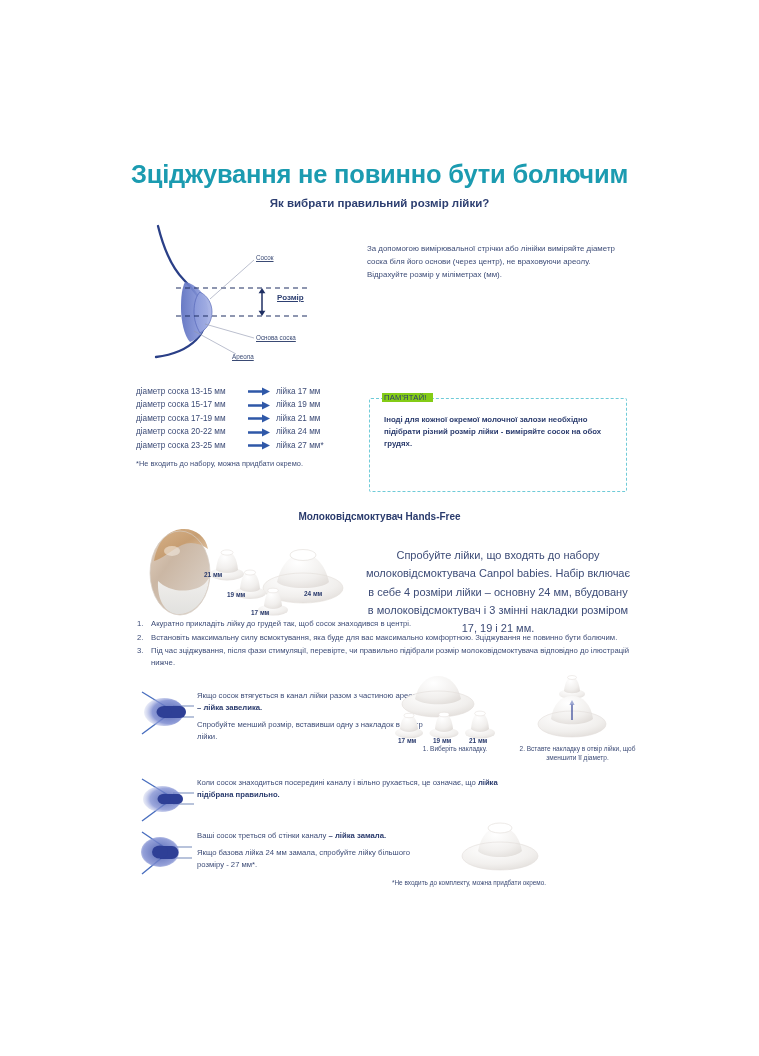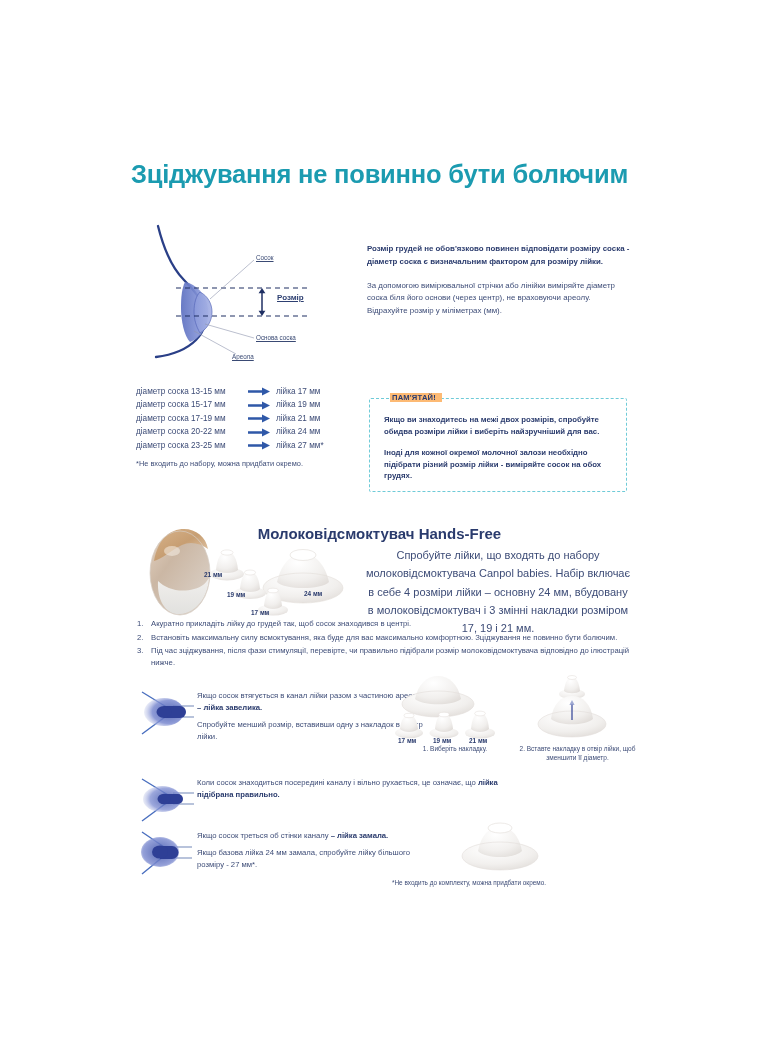--- a/index.html
+++ b/index.html
@@ -127,46 +127,46 @@
   .remember {
     position: absolute;
     left: 369px; top: 398px;
     width: 256px;
     height: 92px;
     border: 1px dashed #6fcbd8;
     border-radius: 2px;
   }
   .remember-title {
     position: absolute;
-    left: 20px; top: -6px;
-    background: #fdba74;
+    left: 12px; top: -6px;
+    background: #84cc16;
     padding: 0 6px 0 2px;
     font-size: 7.6px;
-    font-weight: bold;
+    font-weight: normal;
     color: #2a3b6d;
     letter-spacing: 0.2px;
   }
   .remember-body {
     padding: 15px 14px 0 14px;
   }
   .remember-body p {
     margin: 0 0 9px 0;
     font-size: 7.8px;
     font-weight: bold;
     line-height: 1.52;
     color: #2a3b6d;
   }
 
   
   .hf-title {
     position: absolute;
-    left: 0; top: 525px;
+    left: 0; top: 511px;
     width: 759px;
     text-align: center;
-    font-size: 15px;
+    font-size: 10px;
     font-weight: bold;
     color: #2a3b6d;
   }
   .hf-text {
     position: absolute;
     left: 364px; top: 546px;
     width: 268px;
     font-size: 11px;
     line-height: 1.66;
     color: #3d4c77;
@@ -263,20 +263,21 @@
   }
 
   svg { overflow: visible; }
 </style>
 </head>
 <body>
 
 <div class="page">
 
   <div class="main-title">Зціджування не повинно бути болючим</div>
+  <div class="sub-title">Як вибрати правильний розмір лійки?</div>
 
   <div class="anatomy">
     <svg width="215" height="148" viewBox="0 0 215 148">
       <defs>
         <linearGradient id="areolaGrad" x1="0" y1="0" x2="1" y2="0">
           <stop offset="0%" stop-color="#5c6fc0"></stop>
           <stop offset="55%" stop-color="#7f8fd4"></stop>
           <stop offset="100%" stop-color="#9aa7df"></stop>
         </linearGradient>
         <linearGradient id="nipGrad" x1="0" y1="0" x2="1" y2="0">
@@ -305,21 +306,20 @@
       <line x1="55" y1="100" x2="104" y2="114" stroke="#8d93ad" stroke-width="0.6"></line>
       <line x1="44" y1="107" x2="86" y2="130" stroke="#8d93ad" stroke-width="0.6"></line>
     </svg>
     <span class="anat-label lbl-sosok">Сосок</span>
     <span class="anat-label lbl-osnova">Основа соска</span>
     <span class="anat-label lbl-areola">Ареола</span>
     <span class="anat-label lbl-rozmir">Розмір</span>
   </div>
 
   <div class="intro">
-    <p class="strong">Розмір грудей не обов'язково повинен відповідати розміру соска - діаметр соска є визначальним фактором для розміру лійки.</p>
     <p>За допомогою вимірювальної стрічки або лінійки виміряйте діаметр соска біля його основи (через центр), не враховуючи ареолу. Відрахуйте розмір у міліметрах (мм).</p>
   </div>
 
   <div class="sizes">
 
     <div class="size-row">
       <span class="size-from">діаметр соска 13-15 мм</span>
       <span class="size-arrow">
         <svg width="24" height="9" viewBox="0 0 24 9">
             <path d="M0 3.2h14v-2.6l8 3.9-8 3.9v-2.6h-14z" fill="#2f58a8"></path>
@@ -363,21 +363,20 @@
       </span>
       <span class="size-to">лійка 27 мм*</span>
     </div>
 
     <div class="sizes-note">*Не входить до набору, можна придбати окремо.</div>
   </div>
 
   <div class="remember">
     <div class="remember-title">ПАМ'ЯТАЙ!</div>
     <div class="remember-body">
-      <p>Якщо ви знаходитесь на межі двох розмірів, спробуйте обидва розміри лійки і виберіть найзручніший для вас.</p>
       <p>Іноді для кожної окремої молочної залози необхідно підібрати різний розмір лійки - виміряйте сосок на обох грудях.</p>
     </div>
   </div>
 
   <div class="hf-title">Молоковідсмоктувач Hands-Free</div>
 
   <div class="pump-img">
     <svg width="64" height="88" viewBox="0 0 64 88">
       <defs>
         <linearGradient id="pumpBody" x1="0" y1="0" x2="1" y2="1">
@@ -531,21 +530,21 @@
         </defs>
         <path d="M2 2 L30 21 L2 44" fill="none" stroke="#4a6fbf" stroke-width="1.4"></path>
         <line x1="30" y1="17" x2="52" y2="17" stroke="#7e93bd" stroke-width="1.1"></line>
         <line x1="30" y1="28" x2="52" y2="28" stroke="#7e93bd" stroke-width="1.1"></line>
         <ellipse cx="20" cy="22" rx="19" ry="15" fill="url(#nb3)" opacity="0.85"></ellipse>
         <path d="M20 16 H32 A6 6 0 0 1 32 29 H20 Z" fill="#2e3f96"></path>
         <ellipse cx="20" cy="22" rx="8" ry="6.6" fill="#2e3f96"></ellipse>
       </svg>
     </div>
     <div class="case-text">
-      <span>Якщо сосок треться об стінки каналу</span>
+      <span>Ваші сосок треться об стінки каналу</span>
       <span class="b">–  лійка замала.</span>
       <span class="gap"></span>
       <span>Якщо базова лійка 24 мм замала,</span>
       <span>спробуйте лійку більшого розміру</span>
       <span>- 27 мм*.</span>
     </div>
   </div>
 
   <div class="ill-a">
     <svg width="130" height="70" viewBox="0 0 130 70">

